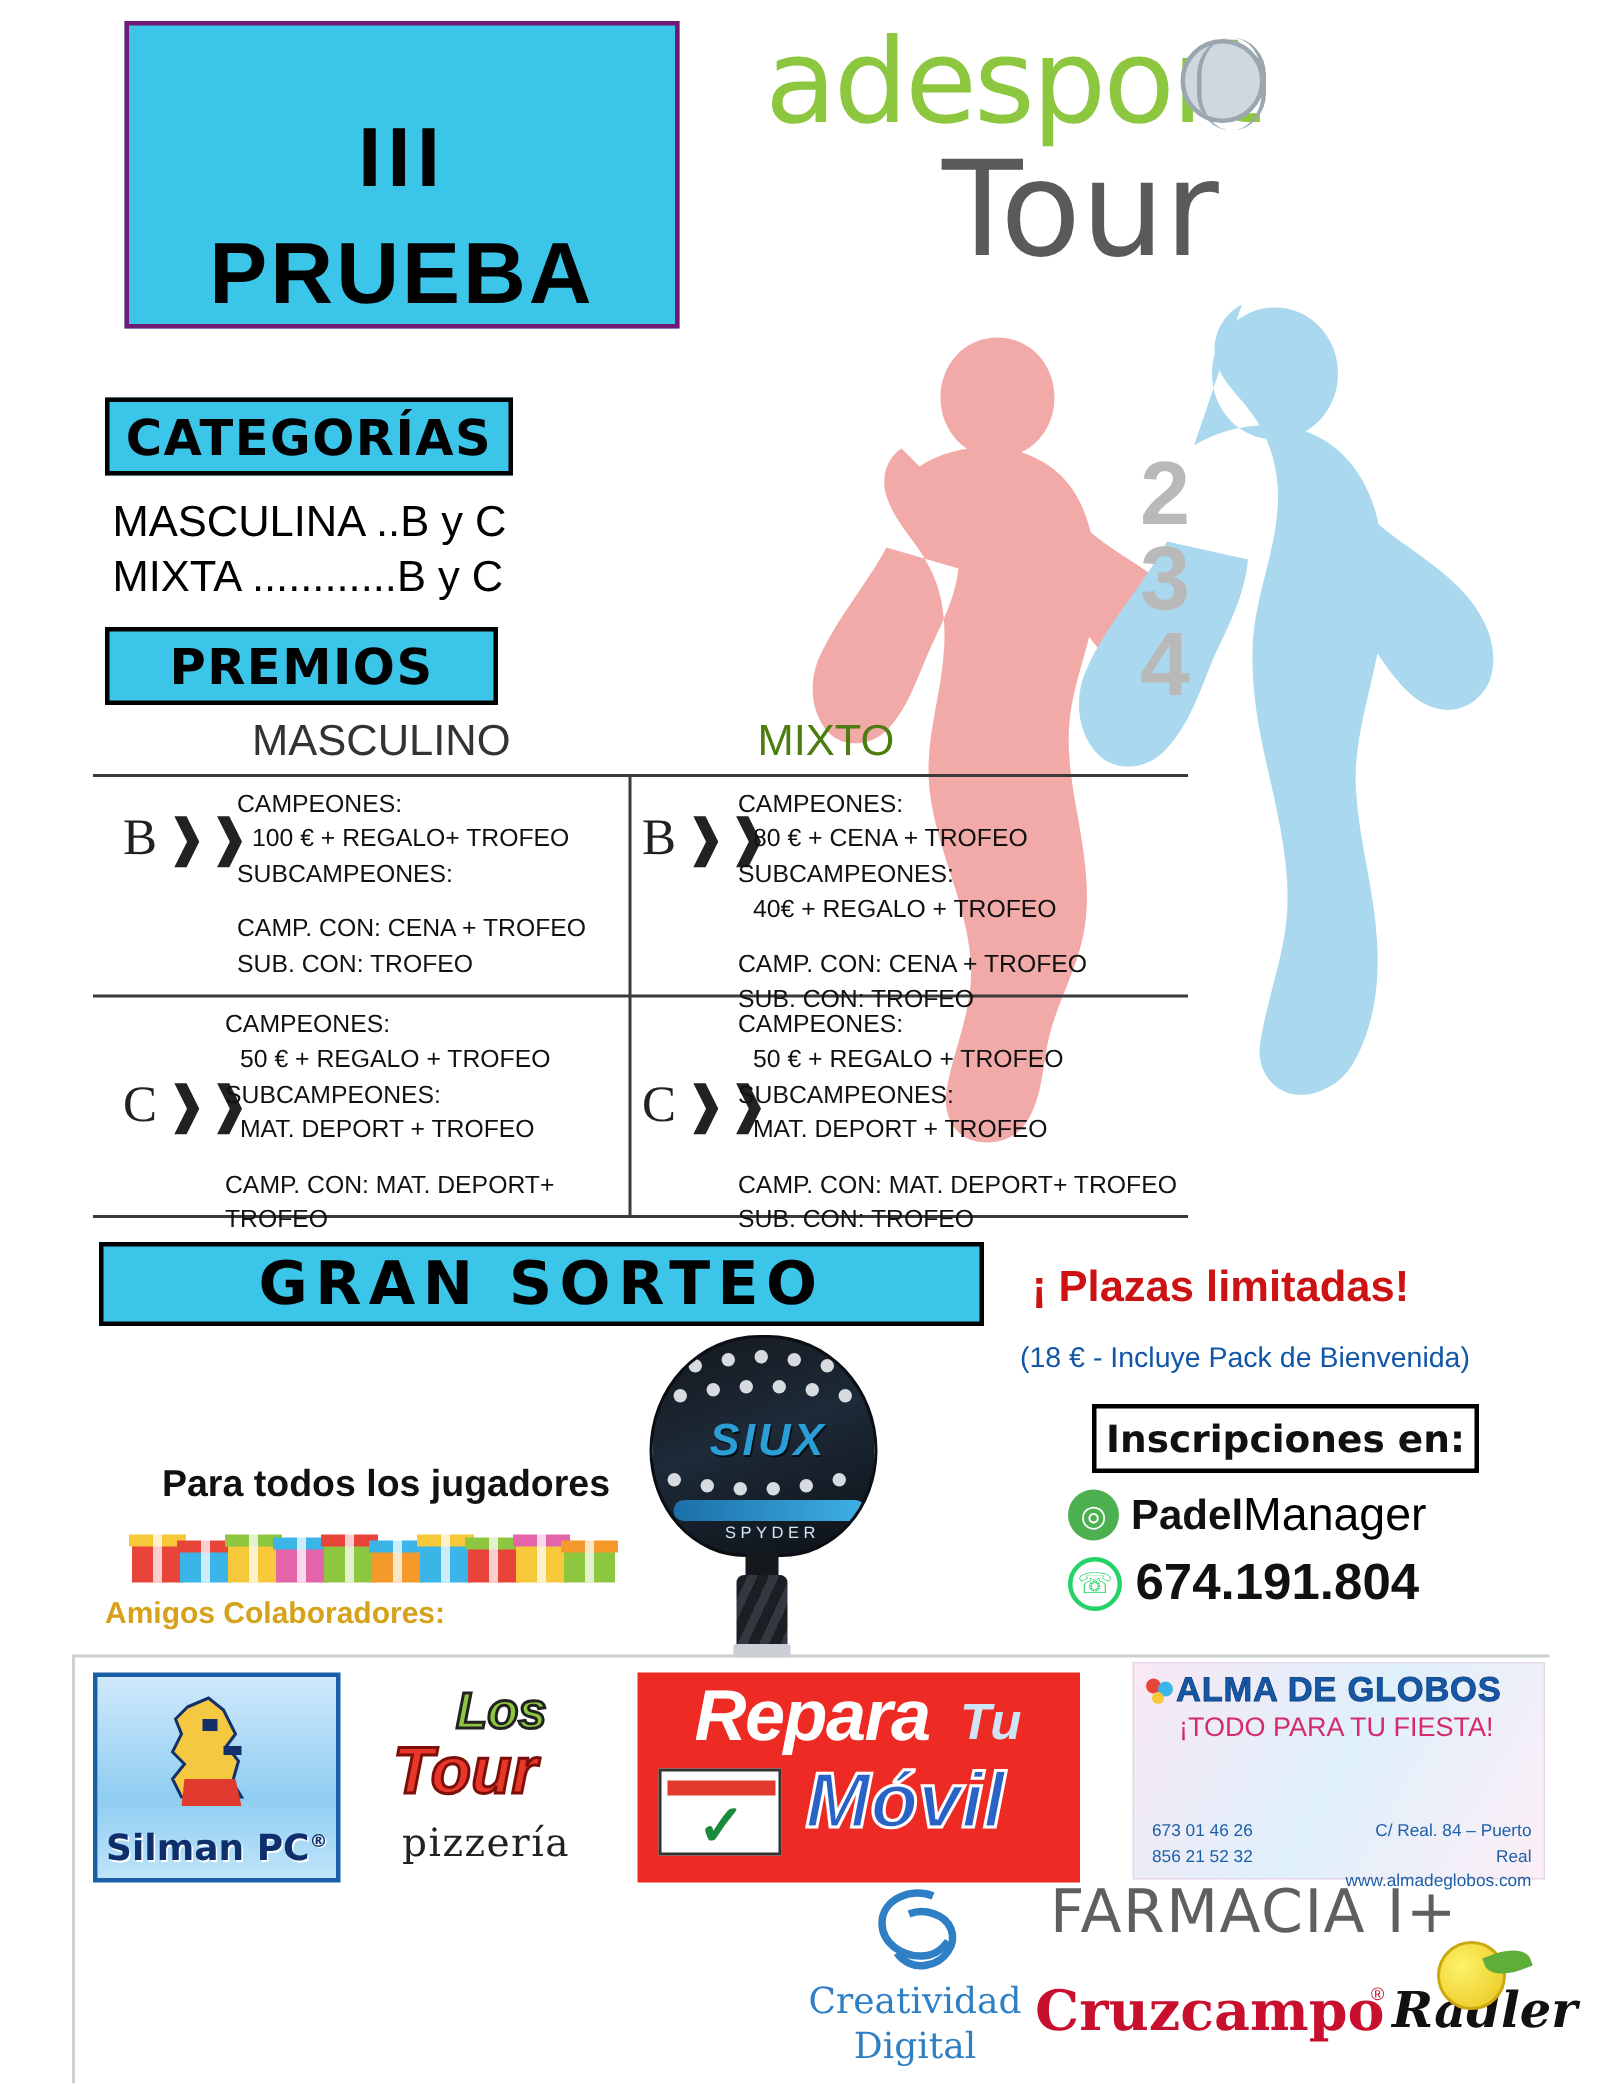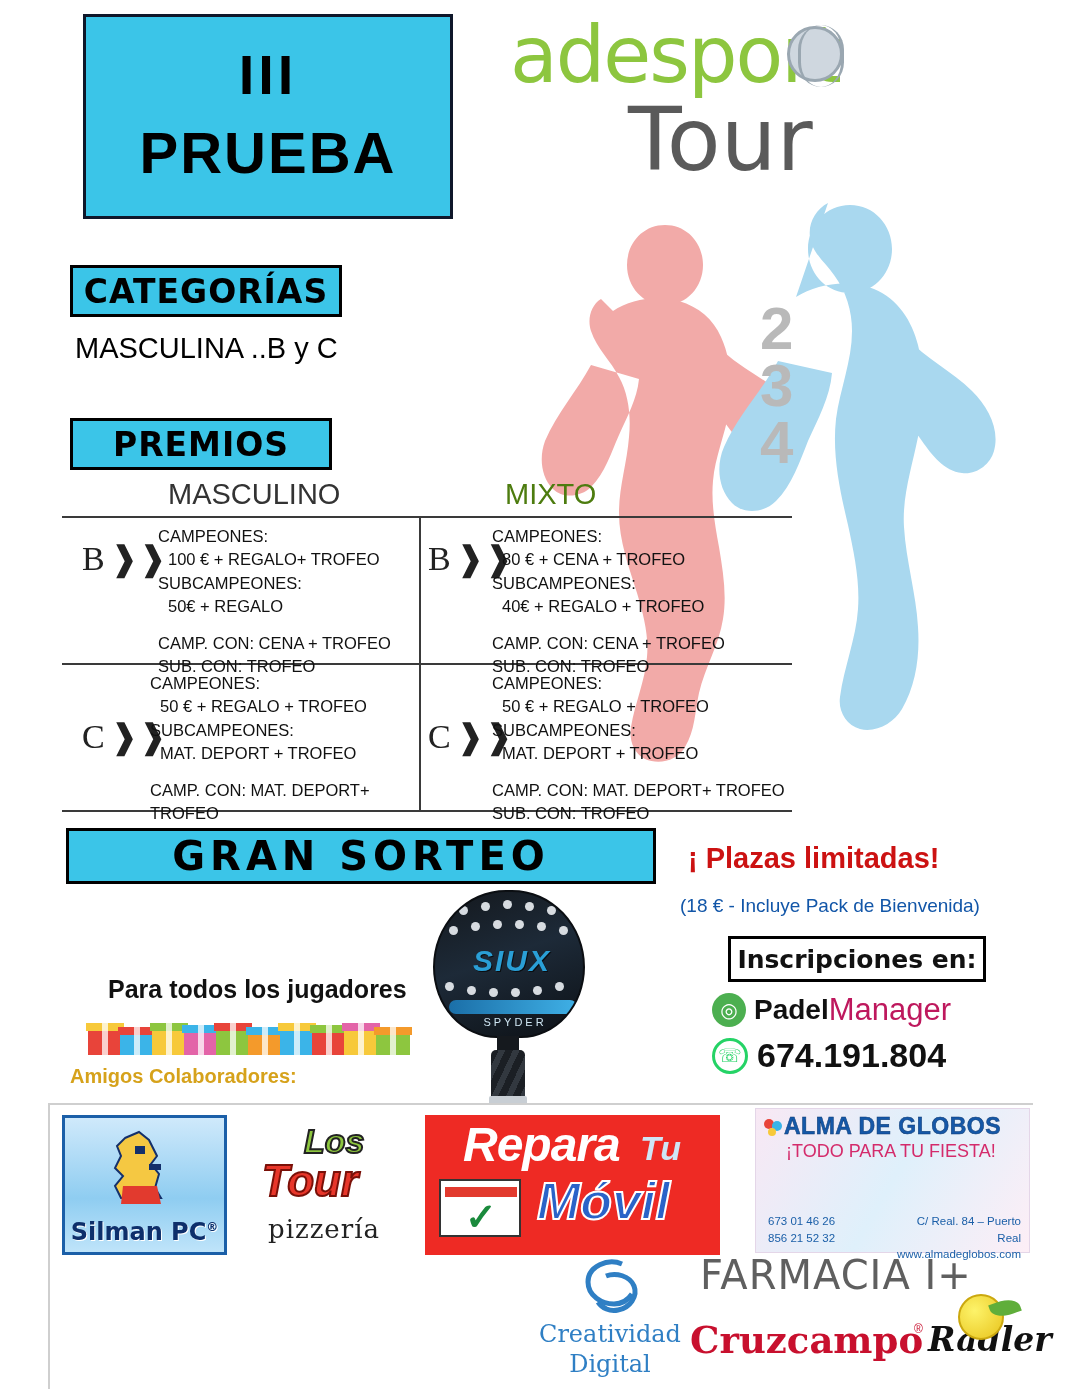--- a/index.html
+++ b/index.html
@@ -20,22 +20,22 @@
   #date-wm {
     position:absolute; left:760px; top:300px; width:300px;
     color:#b9b9b9; font-weight:bold; line-height:0.95;
   }
   #date-wm .d { font-size:60px; display:block; }
   #date-wm .m { font-size:56px; display:block; margin-left:-35px; margin-top:6px; white-space:nowrap;}
 
   
   #prueba-box {
     position:absolute; left:83px; top:14px; width:370px; height:205px;
-    background:#3bc5e8; border:3px solid #0f172a;
-    display:flex; flex-direction:column; align-items:center; justify-content:center;
+    background:#3bc5e8; border:3px solid #701a75;
+    display:flex; flex-direction:column; align-items:center; justify-content:flex-end;
     color:#000;
   }
   #prueba-box .num { font-size:56px; font-weight:bold; letter-spacing:4px; line-height:1; }
   #prueba-box .word { font-size:58px; font-weight:bold; letter-spacing:2px; margin-top:16px; }
 
   
   #logo { position:absolute; left:510px; top:10px; width:470px; height:200px; }
   #logo .ades { position:absolute; left:0; top:0; font-size:78px; letter-spacing:-2px;
                 color:#8dc63f; font-family:"DejaVu Sans", sans-serif; font-weight:normal; }
   #logo .ball { position:absolute; left:277px; top:16px; width:56px; height:56px;
@@ -118,21 +118,21 @@
   #plazas { position:absolute; left:688px; top:842px; font-size:29px; font-weight:bold; color:#cc1212; }
   #incluye { position:absolute; left:680px; top:895px; font-size:19px; color:#1256a8; }
   #insc-box { position:absolute; left:728px; top:936px; width:258px; height:46px;
               background:#fff; border:3px solid #000; display:flex; align-items:center; justify-content:center; }
   #insc-box span { font-size:25px; font-weight:bold; color:#111; font-family:"DejaVu Sans", sans-serif; }
 
   #pm-row { position:absolute; left:712px; top:992px; display:flex; align-items:center; }
   #pm-row .pm-ico { width:34px; height:34px; border-radius:50%; background:#4caf50;
       color:#fff; font-size:20px; display:flex; align-items:center; justify-content:center; margin-right:8px;}
   #pm-row .pm-b { font-size:28px; font-weight:bold; color:#111; }
-  #pm-row .pm-n { font-size:31px; color:#be185d; }
+  #pm-row .pm-n { font-size:31px; color:#000000; }
 
   #wa-row { position:absolute; left:712px; top:1036px; display:flex; align-items:center; }
   #wa-row .wa-ico { width:36px; height:36px; border-radius:50%; background:#fff; border:3px solid #25d366;
       color:#25d366; font-size:19px; display:flex; align-items:center; justify-content:center; margin-right:9px;}
   #wa-row .phone { font-size:34px; font-weight:bold; color:#111; }
 
   
   #sponsor-sep { position:absolute; left:48px; top:1103px; width:985px; height:2px; background:#cfcfcf; }
   #left-rule { position:absolute; left:48px; top:1103px; width:2px; height:286px; background:#cfcfcf; }
 
@@ -237,41 +237,41 @@
   <span class="ades">adesport</span>
   <span class="ball"></span>
   <span class="tour">Tour</span>
 </div>
 
 <div id="cat-label" class="cyanlabel">
   <span>CATEGORÍAS</span>
 </div>
 <div id="cat-lines">
   <div>MASCULINA ..B y C</div>
+  <div>MIXTA ............B y C</div>
 </div>
 
 <div id="premios-label" class="cyanlabel">
   <span>PREMIOS</span>
 </div>
 
 <div id="prize-head-m">MASCULINO</div>
 <div id="prize-head-x">MIXTO</div>
 
 <div class="hline" id="hl1"></div>
 <div class="hline" id="hl2"></div>
 <div class="hline" id="hl3"></div>
 <div class="vline" id="vl1"></div>
 
 <div class="cat-letter" style="left:82px; top:540px;">B</div>
 <div class="chev" style="left:110px; top:538px;">❱❱</div>
 <div class="prize-block" style="left:158px; top:525px; width:260px;">
   <div>CAMPEONES:</div>
   <div class="ind">100 € + REGALO+ TROFEO</div>
   <div>SUBCAMPEONES:</div>
-  <div class="ind">50€ + REGALO</div>
   <div class="gap"></div>
   <div>CAMP. CON: CENA + TROFEO</div>
   <div>SUB. CON: TROFEO</div>
 </div>
 
 <div class="cat-letter" style="left:428px; top:540px;">B</div>
 <div class="chev" style="left:456px; top:538px;">❱❱</div>
 <div class="prize-block" style="left:492px; top:525px; width:290px;">
   <div>CAMPEONES:</div>
   <div class="ind">80 € + CENA + TROFEO</div>

